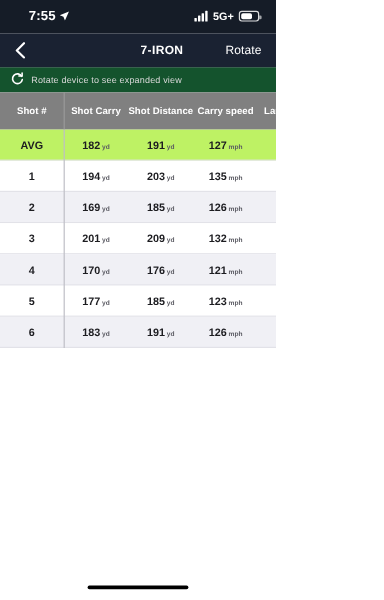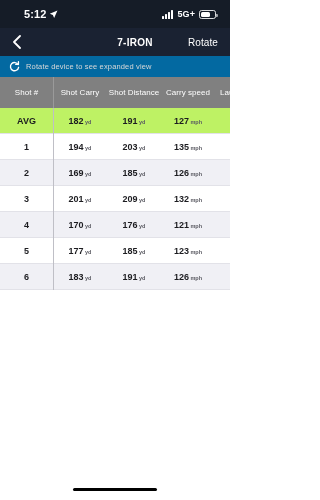--- a/index.html
+++ b/index.html
@@ -13,21 +13,21 @@
 
   
   .statusbar{
     height:28px; background:#151c27; color:#ffffff;
     display:flex; align-items:center; justify-content:space-between;
     padding:0 14px 0 24px;
   }
   .sb-left{ display:flex; align-items:center; gap:3px; }
   .sb-time{ font-size:11px; font-weight:700; letter-spacing:.1px; }
   .loc-arrow{ display:block; }
-  .sb-right{ display:flex; align-items:flex-end; gap:4px; }
+  .sb-right{ display:flex; align-items:flex-start; gap:4px; }
   .bars{ display:flex; align-items:flex-end; gap:1px; height:9px; }
   .bars i{ display:block; width:2px; background:#ffffff; border-radius:.5px; }
   .bars i:nth-child(1){ height:3px; }
   .bars i:nth-child(2){ height:5px; }
   .bars i:nth-child(3){ height:7px; }
   .bars i:nth-child(4){ height:9px; }
   .net{ font-size:9px; font-weight:700; letter-spacing:.1px; }
   .batt{
     position:relative; width:17px; height:9px;
     border:1px solid rgba(255,255,255,.85); border-radius:2.5px;
@@ -52,21 +52,21 @@
     position:absolute; left:0; right:0; text-align:center;
     font-size:10px; font-weight:700; letter-spacing:.3px; pointer-events:none;padding-left:40px;
   }
   .nav-select{
     margin-left:auto; font-size:10px; font-weight:400;
     letter-spacing:.1px; cursor:pointer; position:relative; z-index:2;
   }
 
   
   .rotate-banner{
-    height:21px; background:#0369a1; color:#d8d8d8;
+    height:21px; background:#14532d; color:#d8d8d8;
     display:flex; align-items:center; gap:6px; padding:2px 9px;
   }
   .rotate-txt{ font-size:7.5px; letter-spacing:.15px; }
 
   
   .table-wrap{ position:relative; width:230px; }
   .thead{
     height:31px; background:#808080; color:#ffffff;
     display:flex; align-items:center; position:relative;
   }
@@ -79,21 +79,21 @@
     content:""; position:absolute; left:0; right:0; bottom:0;
     height:1px; background:#e2e2e8;
   }
 
   
   .c-shot{ width:53px; flex:0 0 53px; text-align:center; }
   .c-met { width:54px; flex:0 0 54px; text-align:center; }
   .c-cut { width:auto; flex:1 1 auto; text-align:left; padding-left:5px; }
 
   .thead .c-shot,.thead .c-met,.thead .c-cut{
-    font-size:8px; font-weight:400; letter-spacing:.05px; white-space:nowrap;
+    font-size:8px; font-weight:700; letter-spacing:.05px; white-space:nowrap;
   }
   .tbody .c-shot{ font-size:9px; font-weight:700; color:#1c1c20; }
   .tbody .c-met{ font-size:9px; font-weight:700; color:#1c1c20; white-space:nowrap; }
   .unit{ font-size:5.5px; font-weight:700; color:#5a5a62; margin-left:1.5px; letter-spacing:0; }
 
   
   .freeze-line{
     position:absolute; left:53px; top:0; bottom:0;
     width:1px; background:#bfbfc6; z-index:3; pointer-events:none;
   }
@@ -105,21 +105,21 @@
     width:84px; height:3.5px; background:#000000; border-radius:2px;
   }
 </style>
 </head>
 <body>
 
 <div class="phone">
 
   <div class="statusbar">
     <div class="sb-left">
-      <span class="sb-time">5:12</span>
+      <span class="sb-time">7:55</span>
       <span class="loc-arrow">
         <svg width="9" height="9" viewBox="0 0 10 10">
             <path d="M9.4 0.6 0.9 4.2l3.4 1.4 1.4 3.4z" fill="#ffffff"></path>
           </svg>
       </span>
     </div>
     <div class="sb-right">
       <span class="bars">
           <i></i>
           <i></i>

